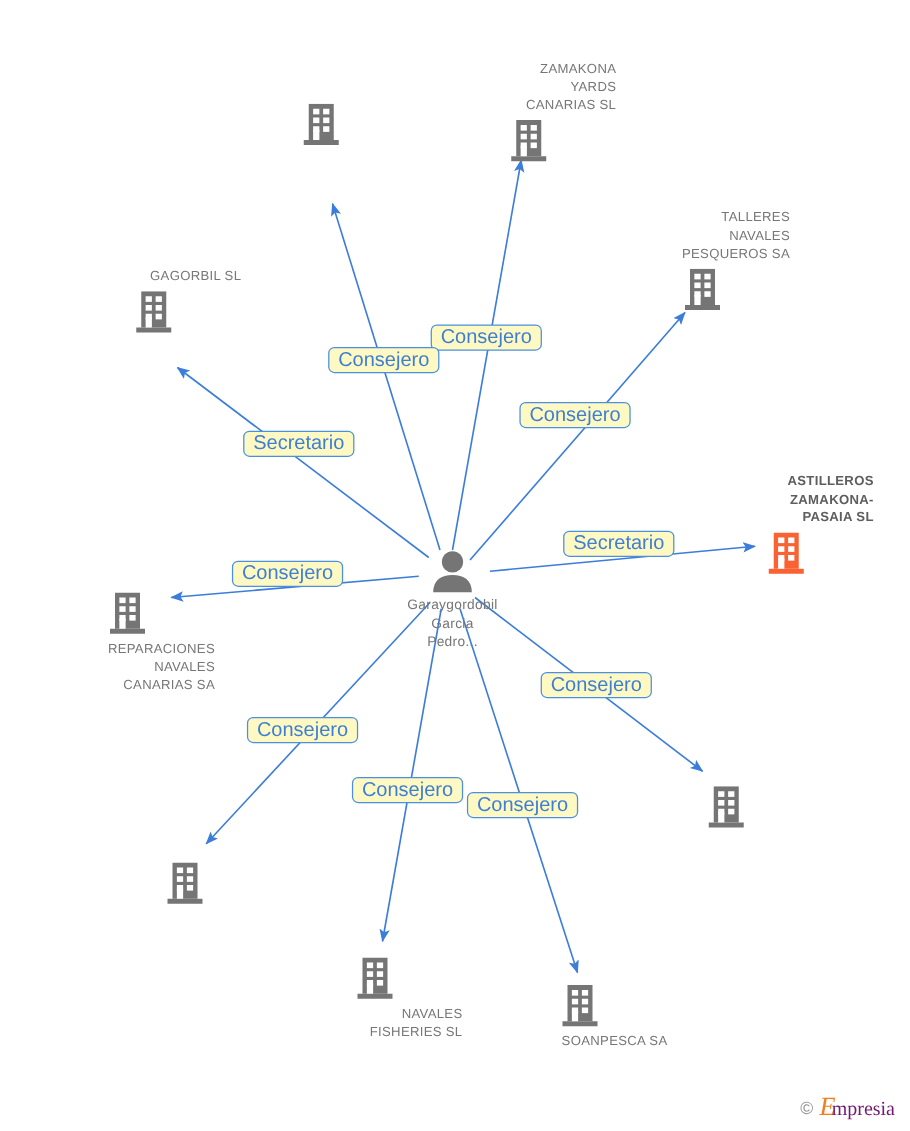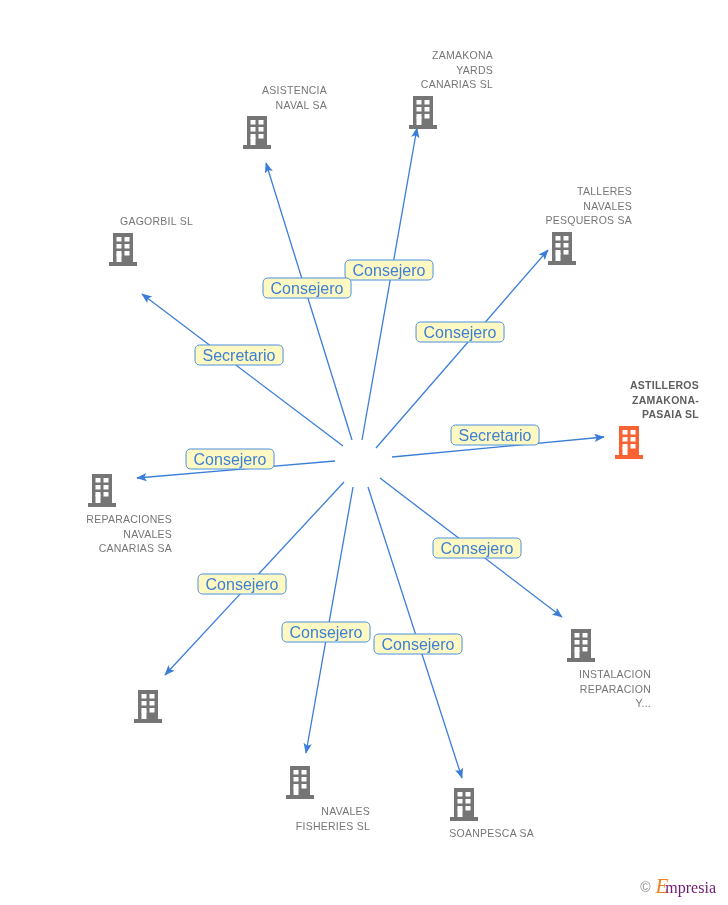--- a/index.html
+++ b/index.html
@@ -131,54 +131,61 @@
         <line x1="343" y1="446" x2="142" y2="294" stroke="#3b7dd8" stroke-width="1.3" marker-end="url(#arrow)"></line>
         <line x1="392" y1="457" x2="604" y2="437" stroke="#3b7dd8" stroke-width="1.3" marker-end="url(#arrow)"></line>
         <line x1="335" y1="461" x2="137" y2="478" stroke="#3b7dd8" stroke-width="1.3" marker-end="url(#arrow)"></line>
         <line x1="380" y1="478" x2="562" y2="617" stroke="#3b7dd8" stroke-width="1.3" marker-end="url(#arrow)"></line>
         <line x1="344" y1="482" x2="165" y2="675" stroke="#3b7dd8" stroke-width="1.3" marker-end="url(#arrow)"></line>
         <line x1="353" y1="487" x2="306" y2="753" stroke="#3b7dd8" stroke-width="1.3" marker-end="url(#arrow)"></line>
         <line x1="368" y1="487" x2="462" y2="778" stroke="#3b7dd8" stroke-width="1.3" marker-end="url(#arrow)"></line>
       </g>
   </svg>
 
+  <div class="person-node" style="left:362px; top:440px;">
+    <svg class="node-icon" width="44" height="34" viewBox="0 0 44 34" xmlns="http://www.w3.org/2000/svg">
+      <circle cx="22" cy="9.5" r="8.5" fill="#757575"></circle>
+      <path d="M6.5 34 C6.5 24 13 20 22 20 C31 20 37.5 24 37.5 34 Z" fill="#757575"></path>
+    </svg>
+    <div class="node-label">Garaygordobil
+Garcia
+Pedro...</div>
+  </div>
 
   <div id="node-layer">
       <div class="node label-above" style="left: 423px; top: 48px;">
         <div class="node-label">ZAMAKONA
 YARDS
 CANARIAS  SL</div>
         <svg class="node-icon" width="30" height="34" viewBox="0 0 30 34">
           <rect x="5" y="0" width="20" height="29" fill="#757575"></rect>
           <rect x="1" y="29" width="28" height="4" fill="#757575"></rect>
           <rect x="8.5" y="4" width="5" height="4.5" fill="#ffffff"></rect>
           <rect x="16.5" y="4" width="5" height="4.5" fill="#ffffff"></rect>
           <rect x="8.5" y="11" width="5" height="4.5" fill="#ffffff"></rect>
           <rect x="16.5" y="11" width="5" height="4.5" fill="#ffffff"></rect>
           <rect x="8.5" y="18" width="5" height="4.5" fill="#ffffff"></rect>
           <rect x="16.5" y="18" width="5" height="4.5" fill="#ffffff"></rect>
           <rect x="8.5" y="21" width="5" height="8" fill="#ffffff"></rect>
         </svg>
       </div>
       <div class="node label-above" style="left: 257px; top: 83px;">
-        <div class="node-label">ASISTENCIA
-NAVAL SA</div>
-        <svg class="node-icon" width="30" height="34" viewBox="0 0 30 34">
-          <rect x="5" y="0" width="20" height="29" fill="#757575"></rect>
-          <rect x="1" y="29" width="28" height="4" fill="#757575"></rect>
-          <rect x="8.5" y="4" width="5" height="4.5" fill="#ffffff"></rect>
-          <rect x="16.5" y="4" width="5" height="4.5" fill="#ffffff"></rect>
-          <rect x="8.5" y="11" width="5" height="4.5" fill="#ffffff"></rect>
-          <rect x="16.5" y="11" width="5" height="4.5" fill="#ffffff"></rect>
-          <rect x="8.5" y="18" width="5" height="4.5" fill="#ffffff"></rect>
-          <rect x="16.5" y="18" width="5" height="4.5" fill="#ffffff"></rect>
-          <rect x="8.5" y="21" width="5" height="8" fill="#ffffff"></rect>
-        </svg>
-      </div>
-      <div class="node label-above" style="left: 562px; top: 184px;">
+        <svg class="node-icon" width="30" height="34" viewBox="0 0 30 34">
+          <rect x="5" y="0" width="20" height="29" fill="#757575"></rect>
+          <rect x="1" y="29" width="28" height="4" fill="#757575"></rect>
+          <rect x="8.5" y="4" width="5" height="4.5" fill="#ffffff"></rect>
+          <rect x="16.5" y="4" width="5" height="4.5" fill="#ffffff"></rect>
+          <rect x="8.5" y="11" width="5" height="4.5" fill="#ffffff"></rect>
+          <rect x="16.5" y="11" width="5" height="4.5" fill="#ffffff"></rect>
+          <rect x="8.5" y="18" width="5" height="4.5" fill="#ffffff"></rect>
+          <rect x="16.5" y="18" width="5" height="4.5" fill="#ffffff"></rect>
+          <rect x="8.5" y="21" width="5" height="8" fill="#ffffff"></rect>
+        </svg>
+      </div>
+      <div class="node label-above" style="left: 562px; top: 167px;">
         <div class="node-label">TALLERES
 NAVALES
 PESQUEROS SA</div>
         <svg class="node-icon" width="30" height="34" viewBox="0 0 30 34">
           <rect x="5" y="0" width="20" height="29" fill="#757575"></rect>
           <rect x="1" y="29" width="28" height="4" fill="#757575"></rect>
           <rect x="8.5" y="4" width="5" height="4.5" fill="#ffffff"></rect>
           <rect x="16.5" y="4" width="5" height="4.5" fill="#ffffff"></rect>
           <rect x="8.5" y="11" width="5" height="4.5" fill="#ffffff"></rect>
           <rect x="16.5" y="11" width="5" height="4.5" fill="#ffffff"></rect>
@@ -238,23 +245,20 @@
           <rect x="5" y="0" width="20" height="29" fill="#757575"></rect>
           <rect x="1" y="29" width="28" height="4" fill="#757575"></rect>
           <rect x="8.5" y="4" width="5" height="4.5" fill="#ffffff"></rect>
           <rect x="16.5" y="4" width="5" height="4.5" fill="#ffffff"></rect>
           <rect x="8.5" y="11" width="5" height="4.5" fill="#ffffff"></rect>
           <rect x="16.5" y="11" width="5" height="4.5" fill="#ffffff"></rect>
           <rect x="8.5" y="18" width="5" height="4.5" fill="#ffffff"></rect>
           <rect x="16.5" y="18" width="5" height="4.5" fill="#ffffff"></rect>
           <rect x="8.5" y="21" width="5" height="8" fill="#ffffff"></rect>
         </svg>
-        <div class="node-label">INSTALACION
-REPARACION
-Y...</div>
       </div>
       <div class="node label-below" style="left: 148px; top: 690px;">
         <svg class="node-icon" width="30" height="34" viewBox="0 0 30 34">
           <rect x="5" y="0" width="20" height="29" fill="#757575"></rect>
           <rect x="1" y="29" width="28" height="4" fill="#757575"></rect>
           <rect x="8.5" y="4" width="5" height="4.5" fill="#ffffff"></rect>
           <rect x="16.5" y="4" width="5" height="4.5" fill="#ffffff"></rect>
           <rect x="8.5" y="11" width="5" height="4.5" fill="#ffffff"></rect>
           <rect x="16.5" y="11" width="5" height="4.5" fill="#ffffff"></rect>
           <rect x="8.5" y="18" width="5" height="4.5" fill="#ffffff"></rect>

